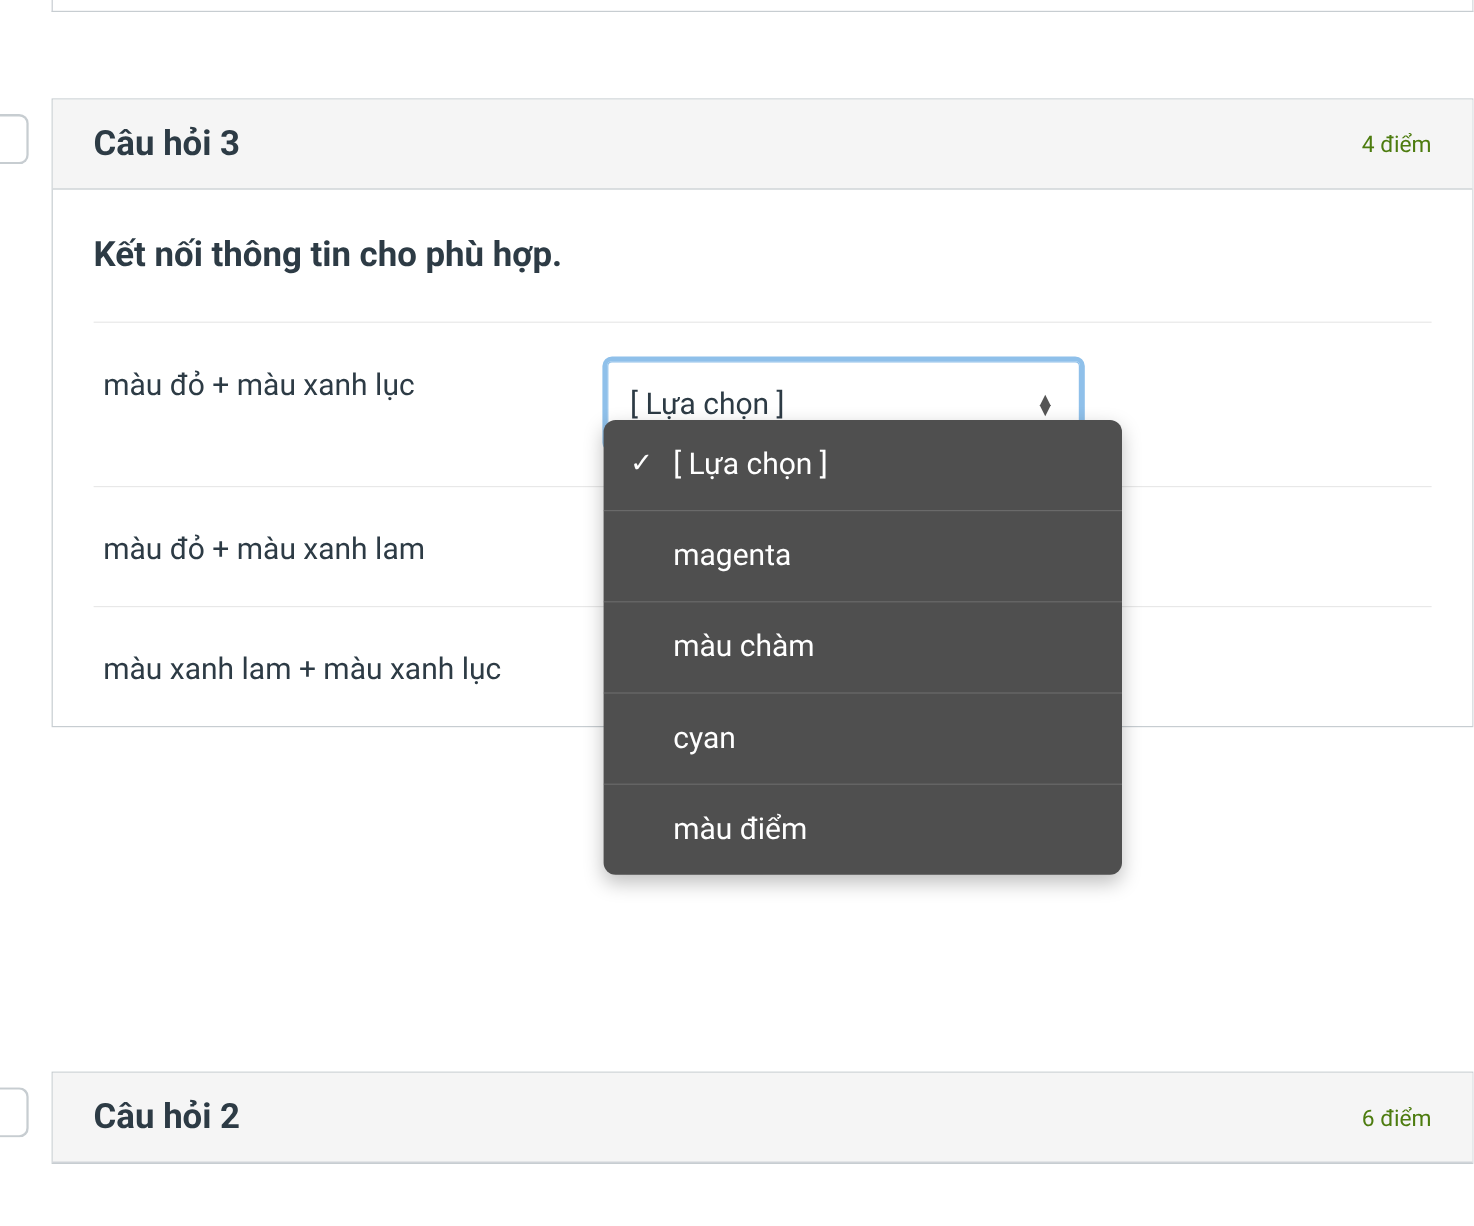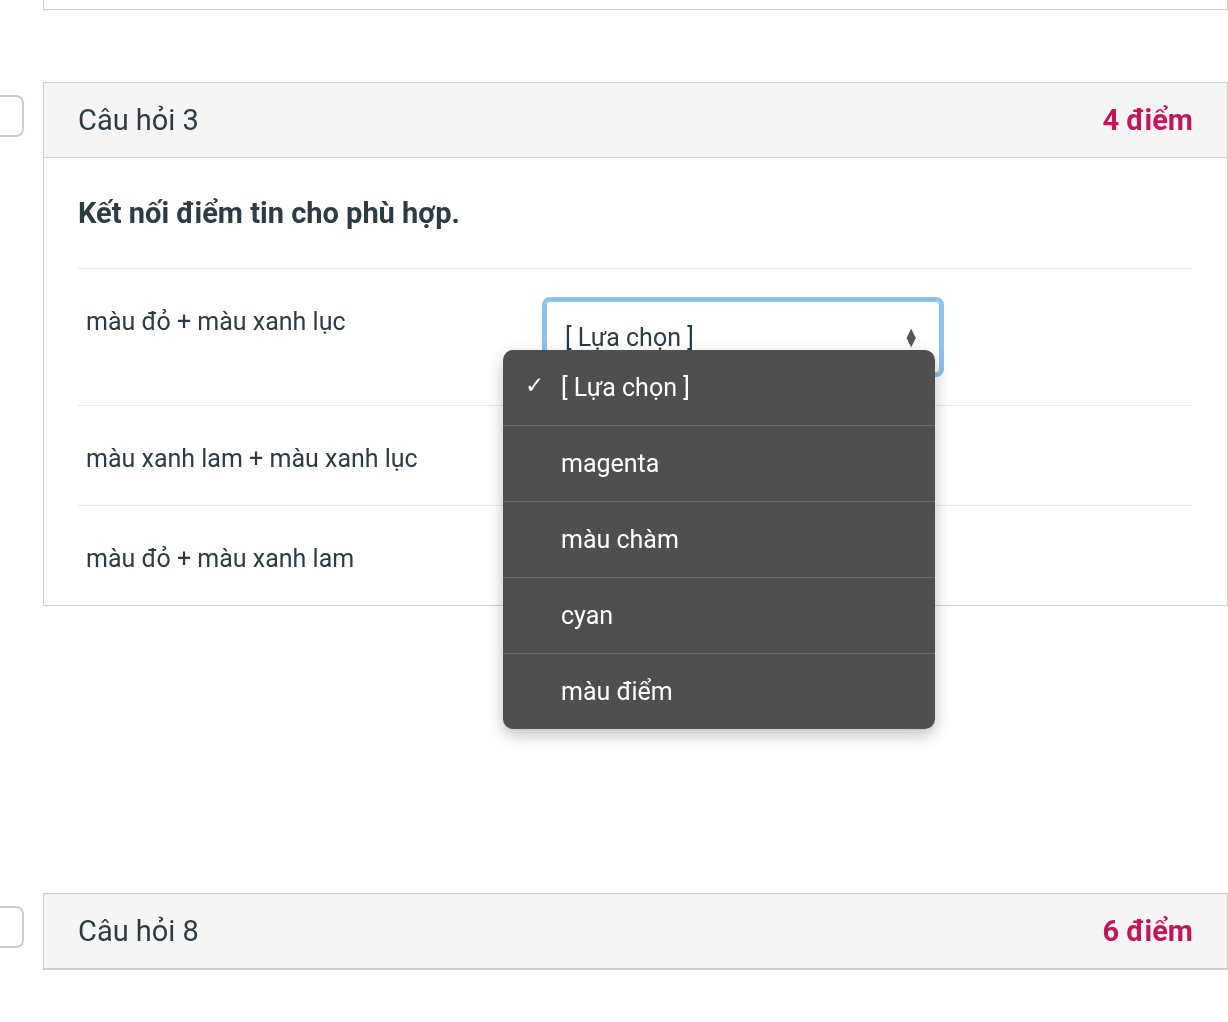--- a/index.html
+++ b/index.html
@@ -47,44 +47,43 @@
   .question-header {
     display: flex;
     justify-content: space-between;
     align-items: center;
     background: #f5f5f5;
     border-bottom: 1px solid #c7cdd1;
     padding: 20px 34px;
   }
   .question-title {
     font-size: 29px;
+    font-weight: 700;
+    color: #2d3b45;
+  }
+  .question-points {
+    font-size: 19px;
+    color: #4d7c0f;
     font-weight: 400;
-    color: #2d3b45;
-  }
-  .question-points {
-    font-size: 29px;
-    color: #be185d;
-    font-weight: 700;
   }
   .question-body {
     padding: 38px 34px 0 34px;
   }
   .prompt {
     font-size: 29px;
     font-weight: 700;
     color: #2d3b45;
     padding-bottom: 38px;
     border-bottom: 1px solid #e8e8e8;
   }
   .match-row {
     display: flex;
     align-items: flex-start;
     padding: 32px 8px 32px 8px;
     border-bottom: 1px solid #e8e8e8;
-    gap: 40px;
   }
   .match-row:last-child { border-bottom: none; }
   .match-label {
     width: 420px;
     font-size: 25px;
     color: #2d3b45;
     padding-top: 6px;
     padding-right: 12px;
   }
   .select-wrap {
@@ -153,46 +152,46 @@
 
 <div class="breadcrumb-marker marker-q3"></div>
 <div class="breadcrumb-marker marker-q4"></div>
 
 <div class="question-card q3">
   <div class="question-header">
     <div class="question-title">Câu hỏi 3</div>
     <div class="question-points">4 điểm</div>
   </div>
   <div class="question-body">
-    <div class="prompt">Kết nối điểm tin cho phù hợp.</div>
+    <div class="prompt">Kết nối thông tin cho phù hợp.</div>
 
     <div class="match-row">
       <div class="match-label">màu đỏ + màu xanh lục</div>
       <div class="select-wrap">
         <div class="select-box focused">
           <span>[ Lựa chọn ]</span>
           <span class="select-arrows">▲<br>▼</span>
         </div>
       </div>
     </div>
 
     <div class="match-row">
+      <div class="match-label">màu đỏ + màu xanh lam</div>
+    </div>
+
+    <div class="match-row">
       <div class="match-label">màu xanh lam + màu xanh lục</div>
     </div>
 
-    <div class="match-row">
-      <div class="match-label">màu đỏ + màu xanh lam</div>
-    </div>
-
   </div>
 </div>
 
 <div class="question-card q4">
   <div class="question-header">
-    <div class="question-title">Câu hỏi 8</div>
+    <div class="question-title">Câu hỏi 2</div>
     <div class="question-points">6 điểm</div>
   </div>
 </div>
 
 <div class="dropdown">
   <div class="dropdown-item selected">[ Lựa chọn ]</div>
   <div class="dropdown-item">magenta</div>
   <div class="dropdown-item">màu chàm</div>
   <div class="dropdown-item">cyan</div>
   <div class="dropdown-item">màu điểm</div>

